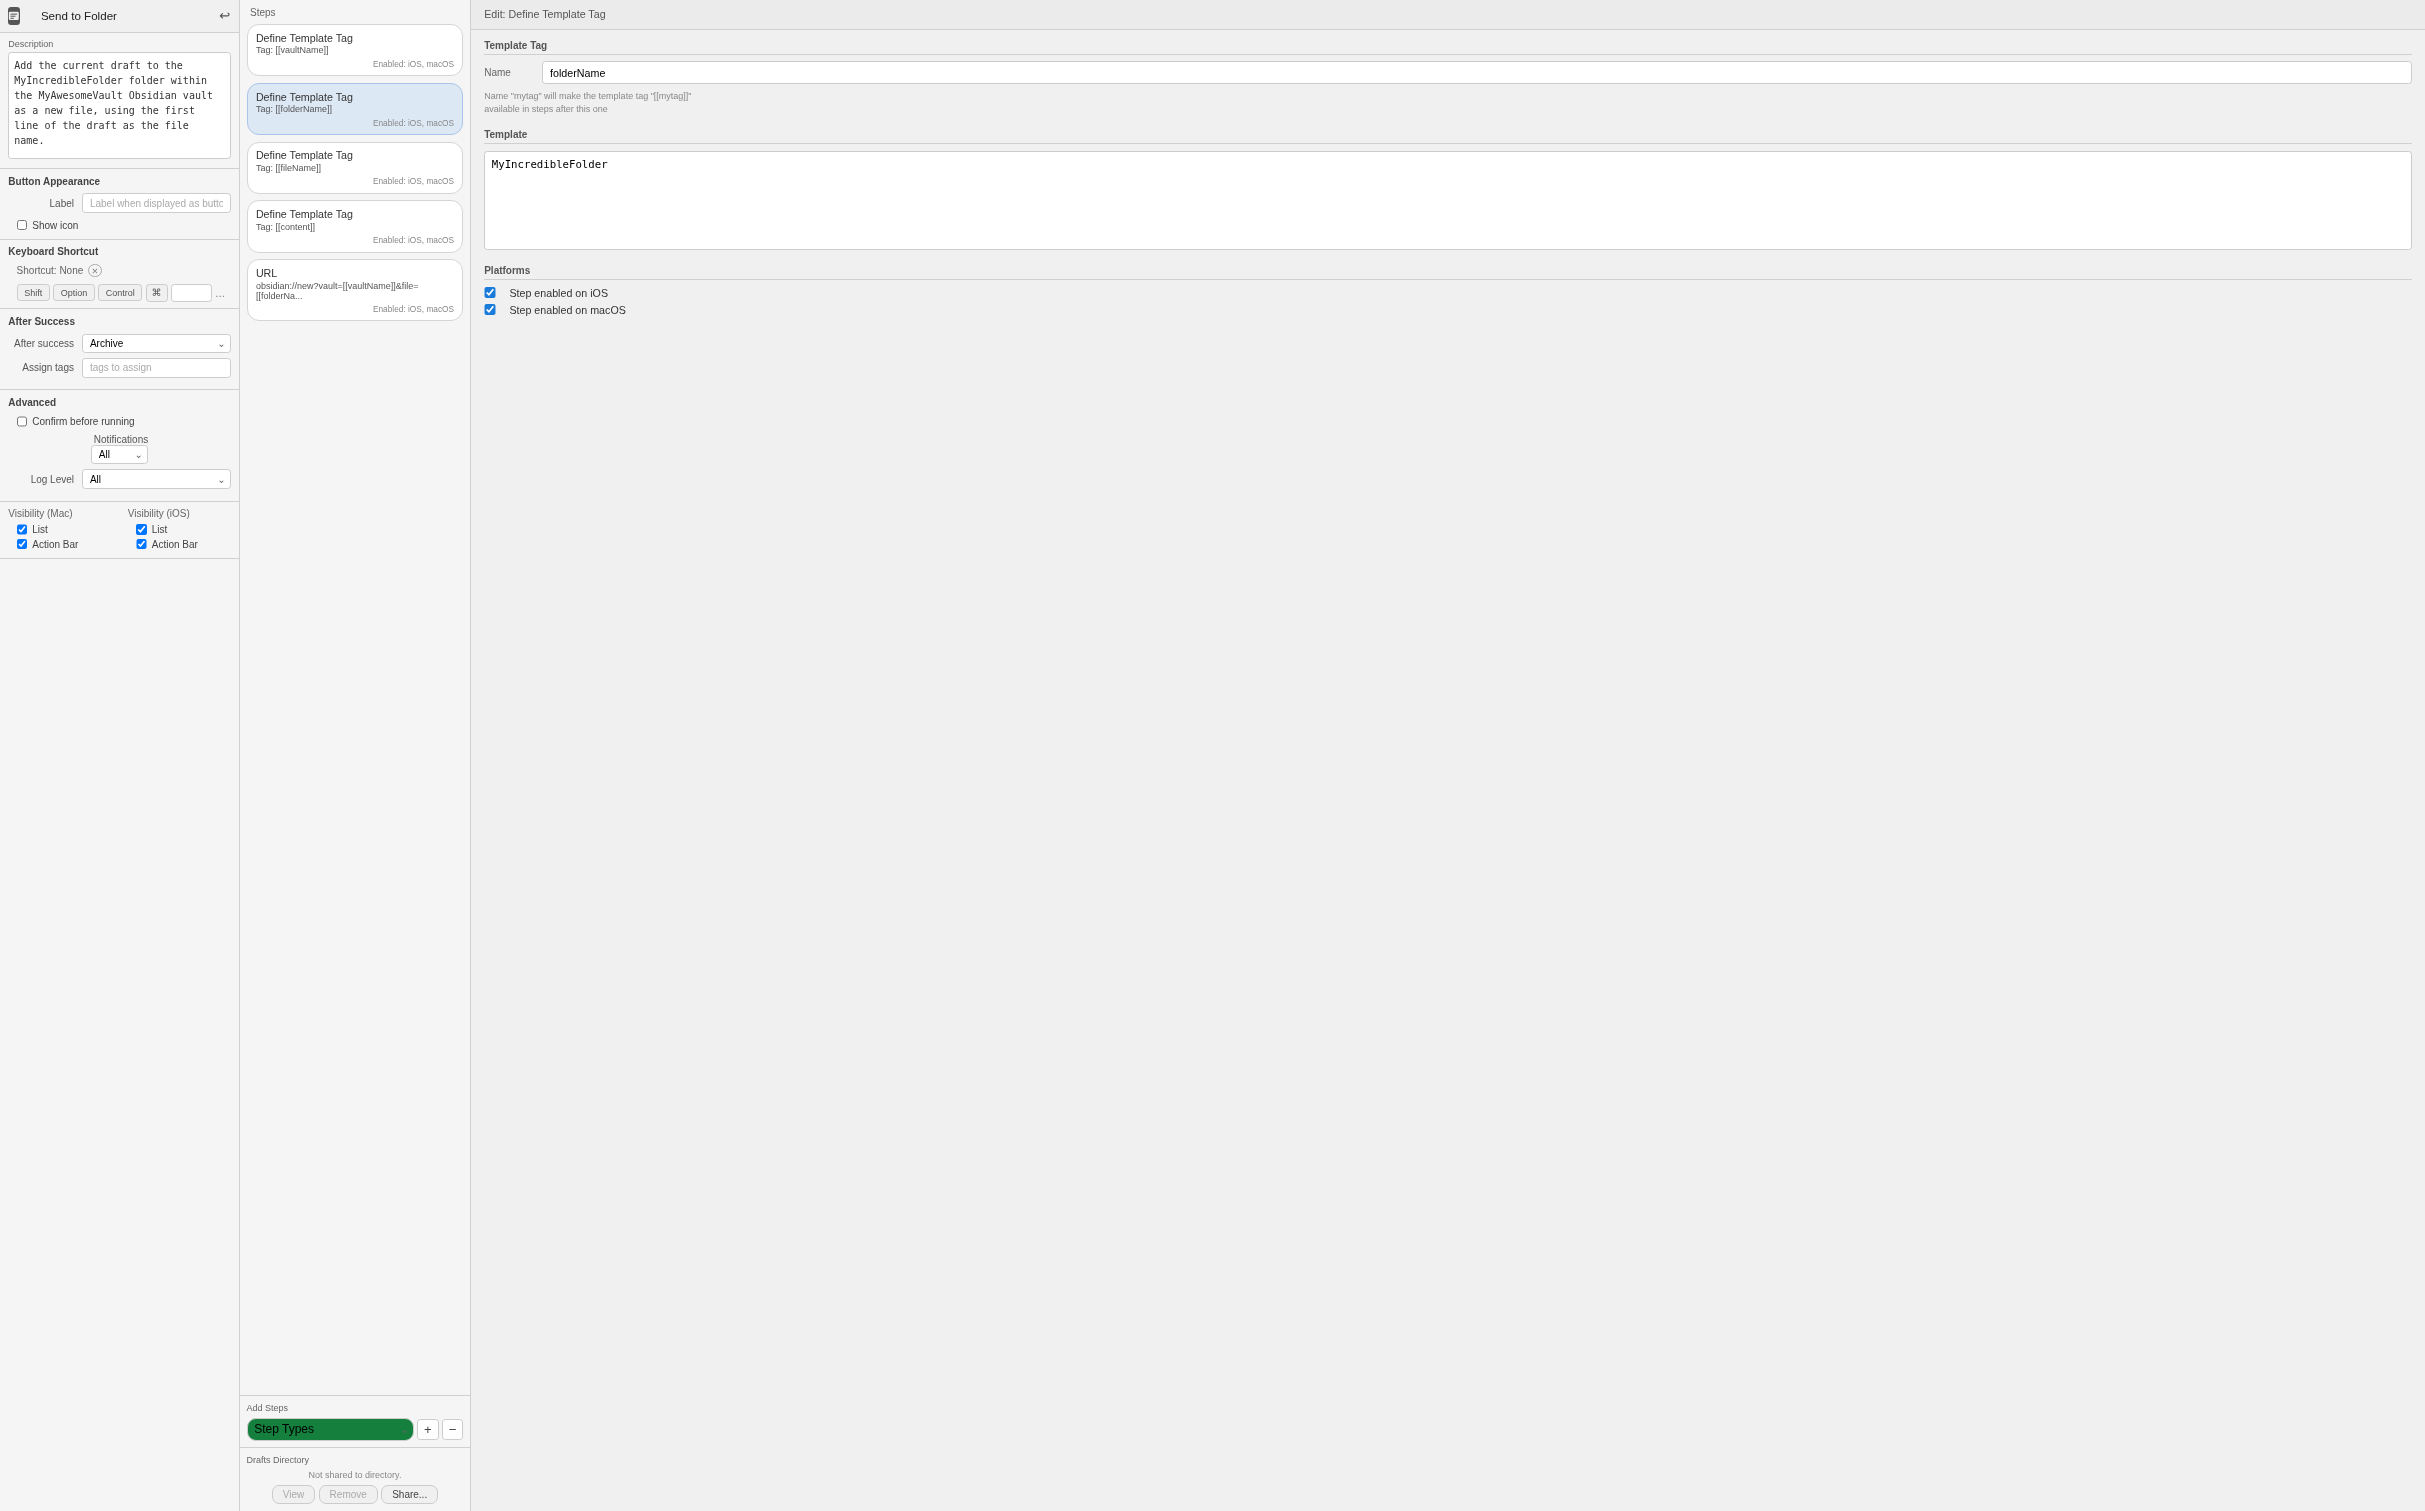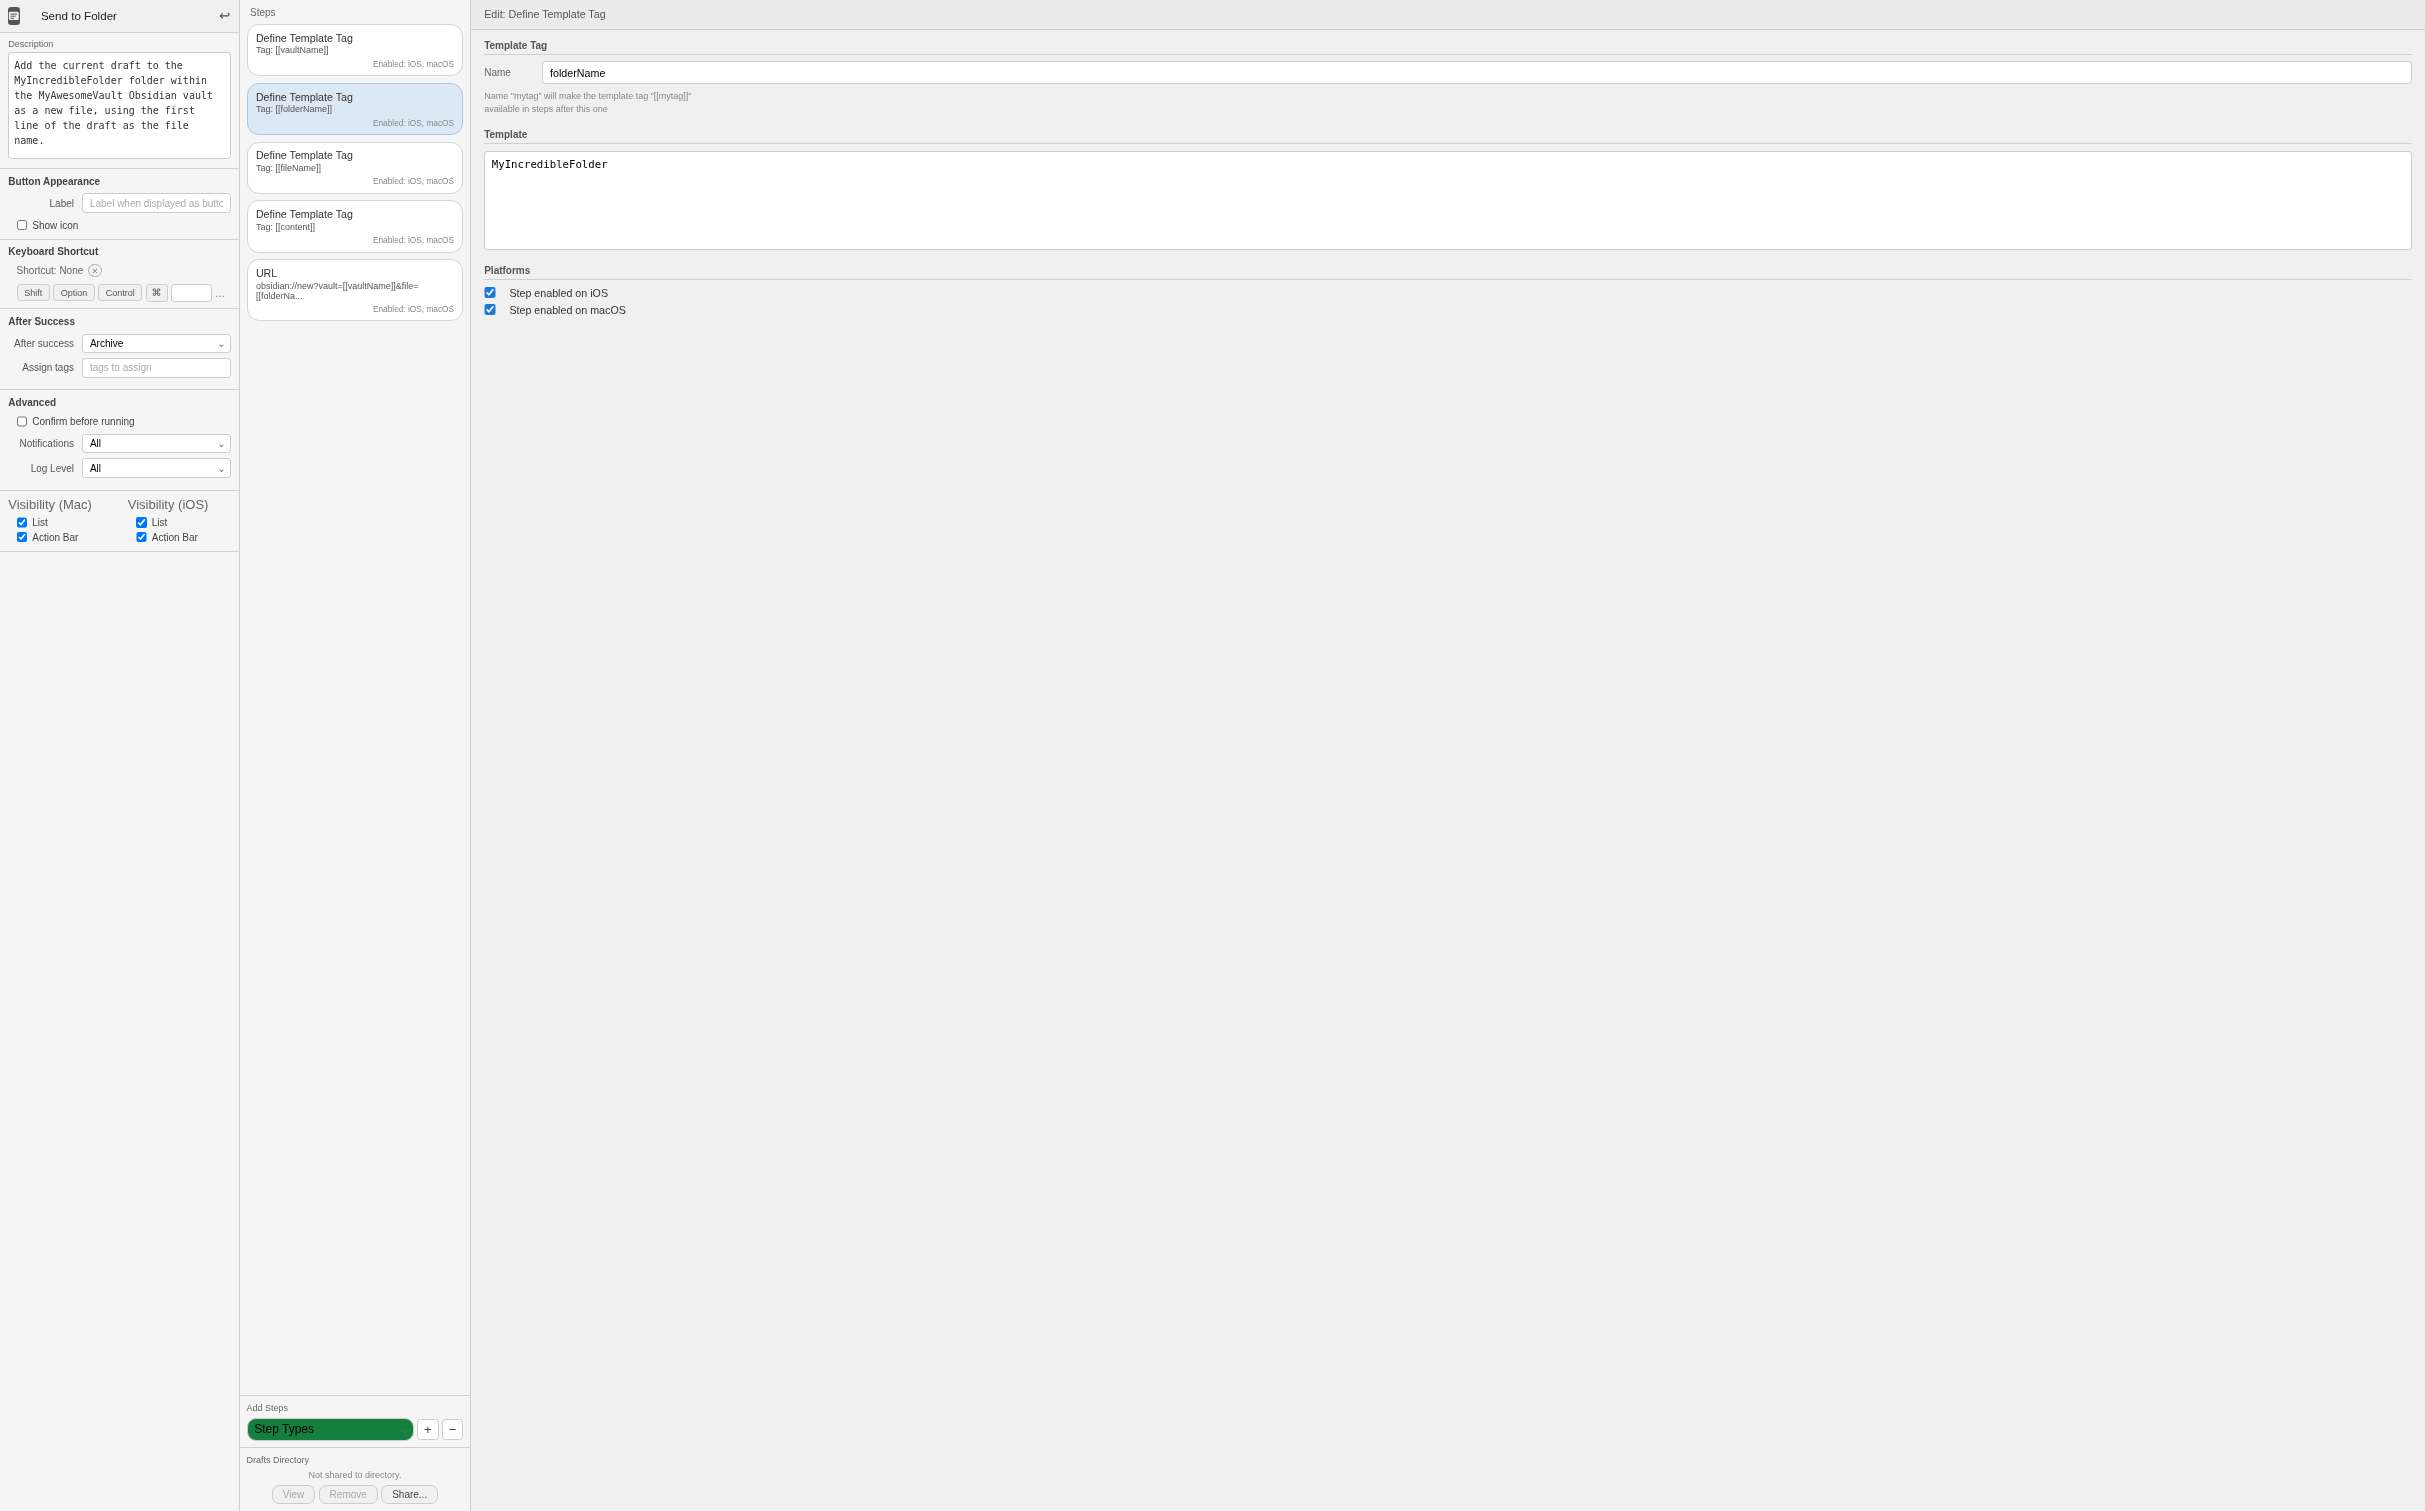--- a/index.html
+++ b/index.html
@@ -247,21 +247,21 @@
     .visibility-row {
       display: flex;
       gap: 16.5px;
     }
 
     .visibility-col {
       flex: 1;
     }
 
     .visibility-title {
-      font-size: 13px;
+      font-size: 10px;
       color: #666;
       margin-bottom: 3.3px;
     }
 
     
     .middle-panel {
       width: 231px;
       min-width: 231px;
       background: #f5f5f5;
       border-right: 0.8px solid #d0d0d0;
@@ -569,21 +569,21 @@
       <input class="form-input" type="text" placeholder="tags to assign" style="">
     </div>
   </div>
 
   <div class="section-group">
     <div class="section-title">Advanced</div>
     <div class="checkbox-row">
       <input type="checkbox" style="">
       <span class="checkbox-label">Confirm before running</span>
     </div>
-    <div class="form-row" style="margin-top:5px;">
+    <div class="form-row" style="margin-top:5px;flex-direction:column;">
       <span class="form-label">Notifications</span>
       <div class="select-wrapper">
         <select>
           <option>All</option>
           <option>Errors</option>
           <option>None</option>
         </select>
         <span class="select-arrow">⌄</span>
       </div>
     </div>

